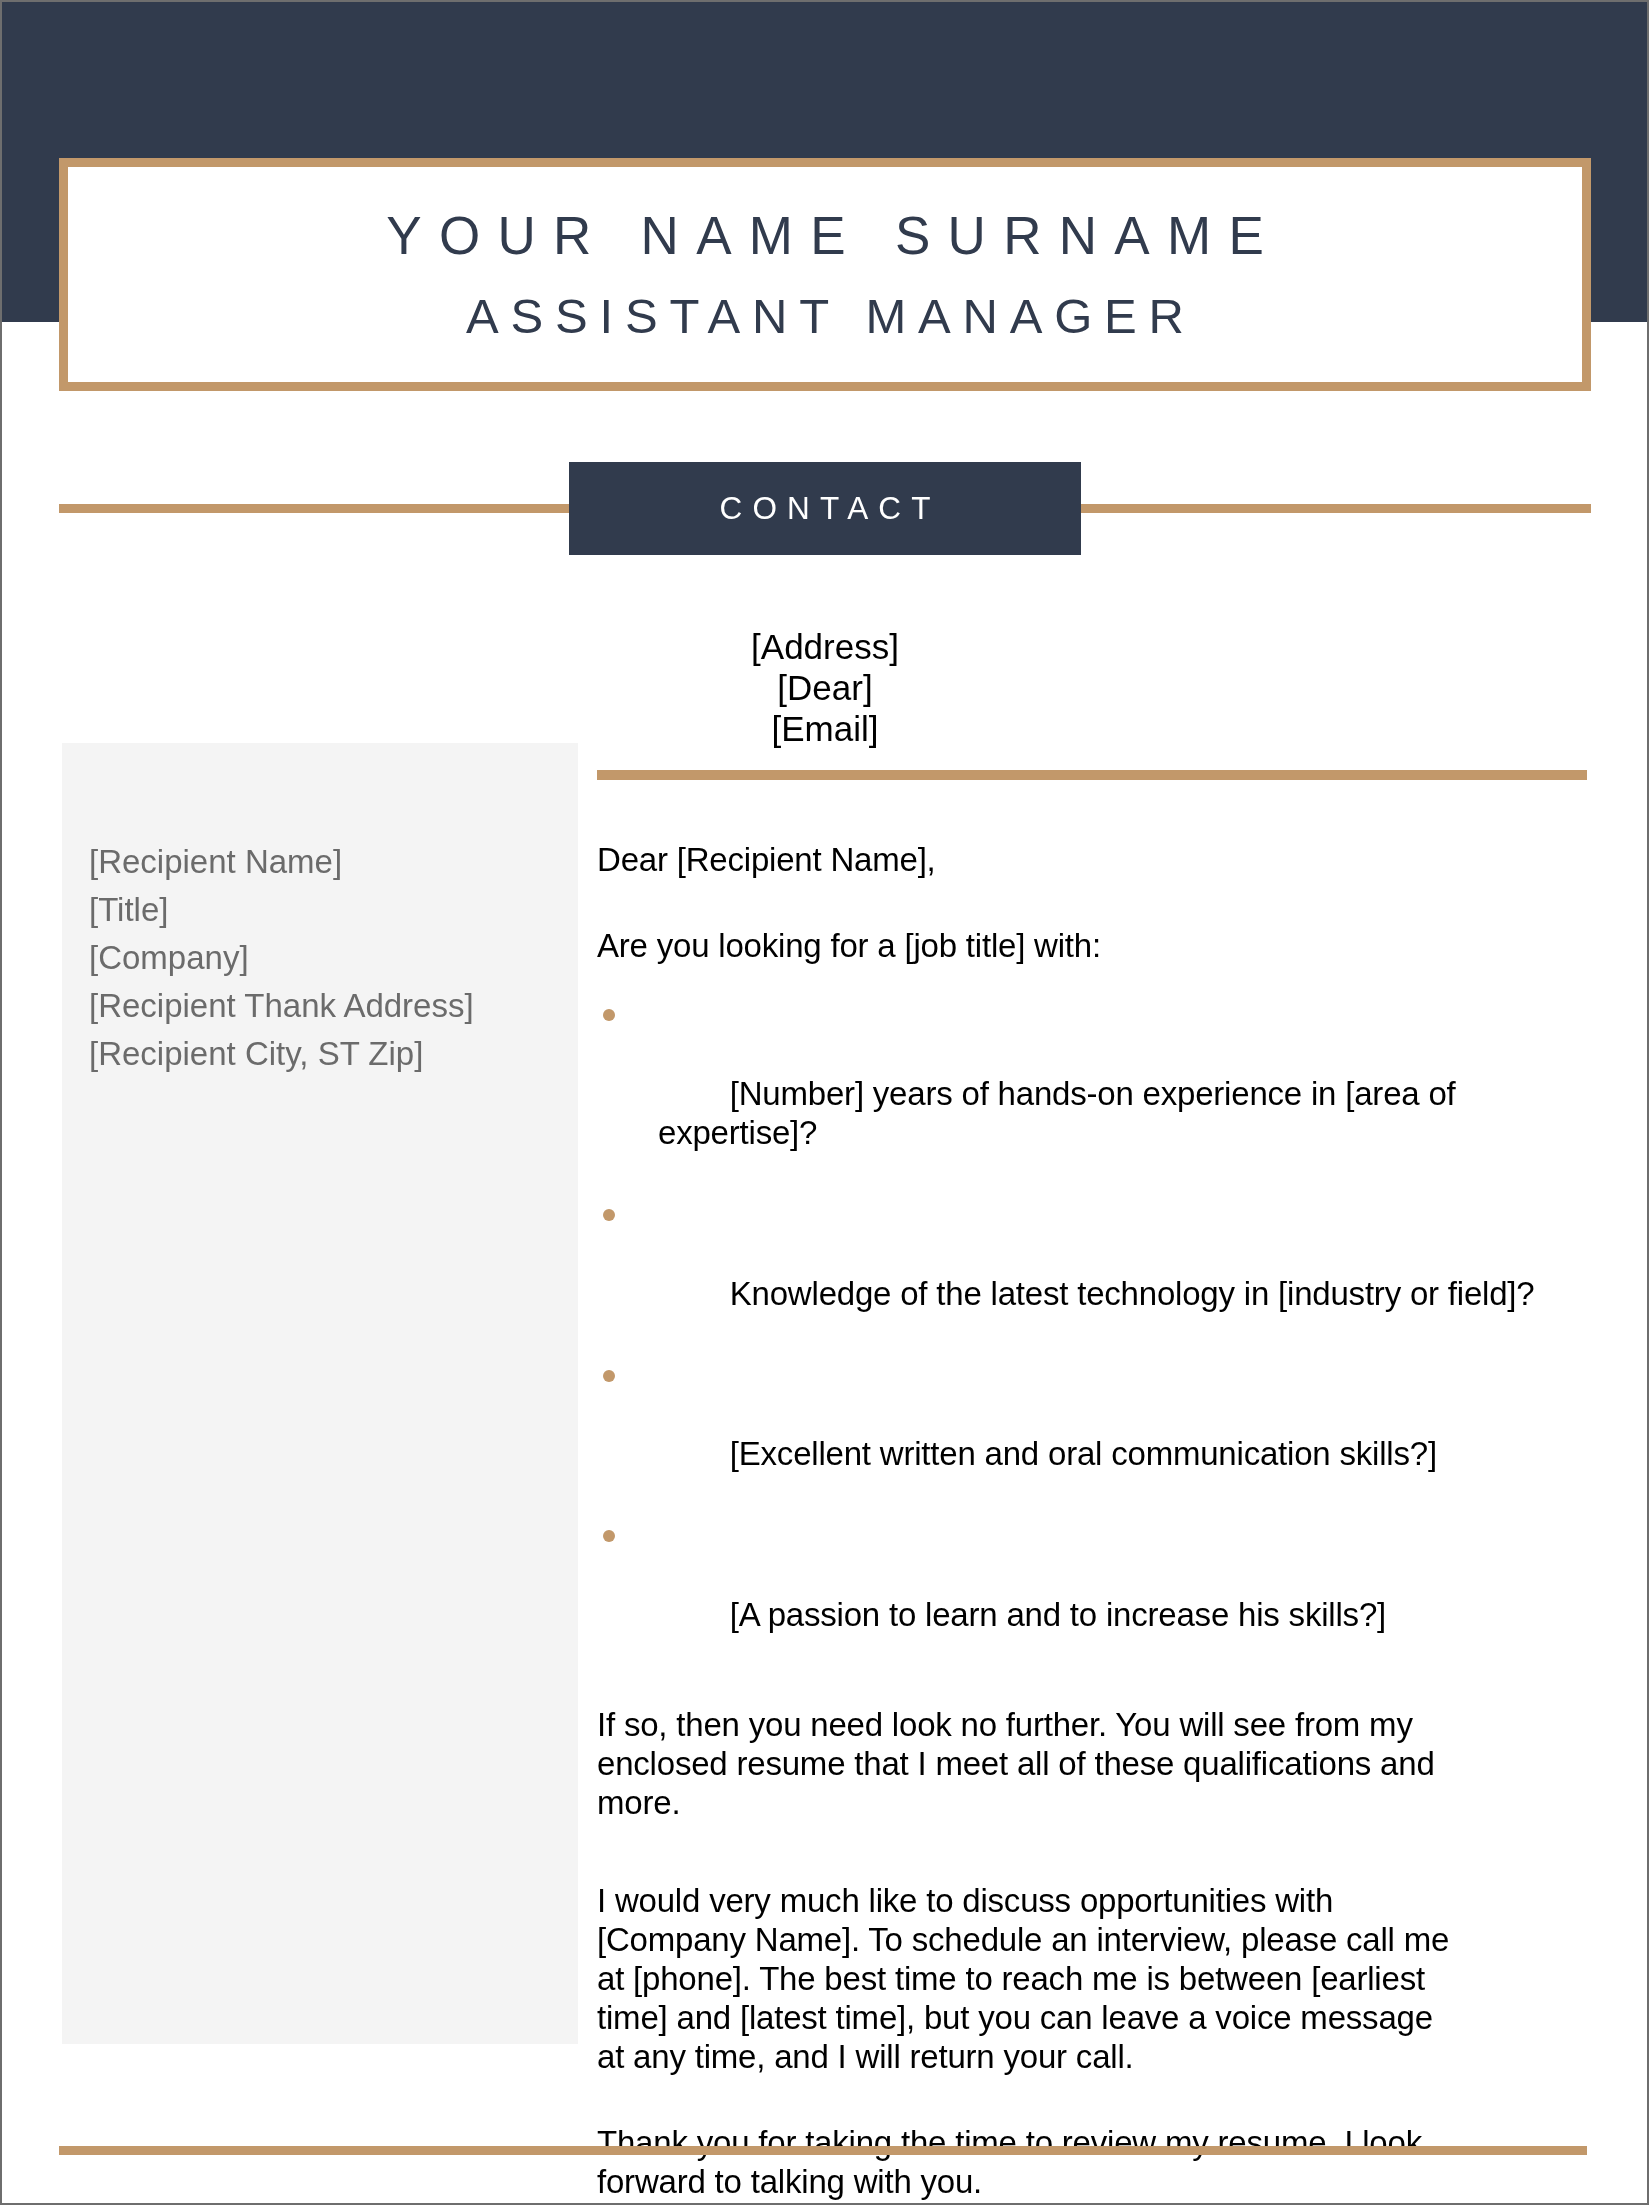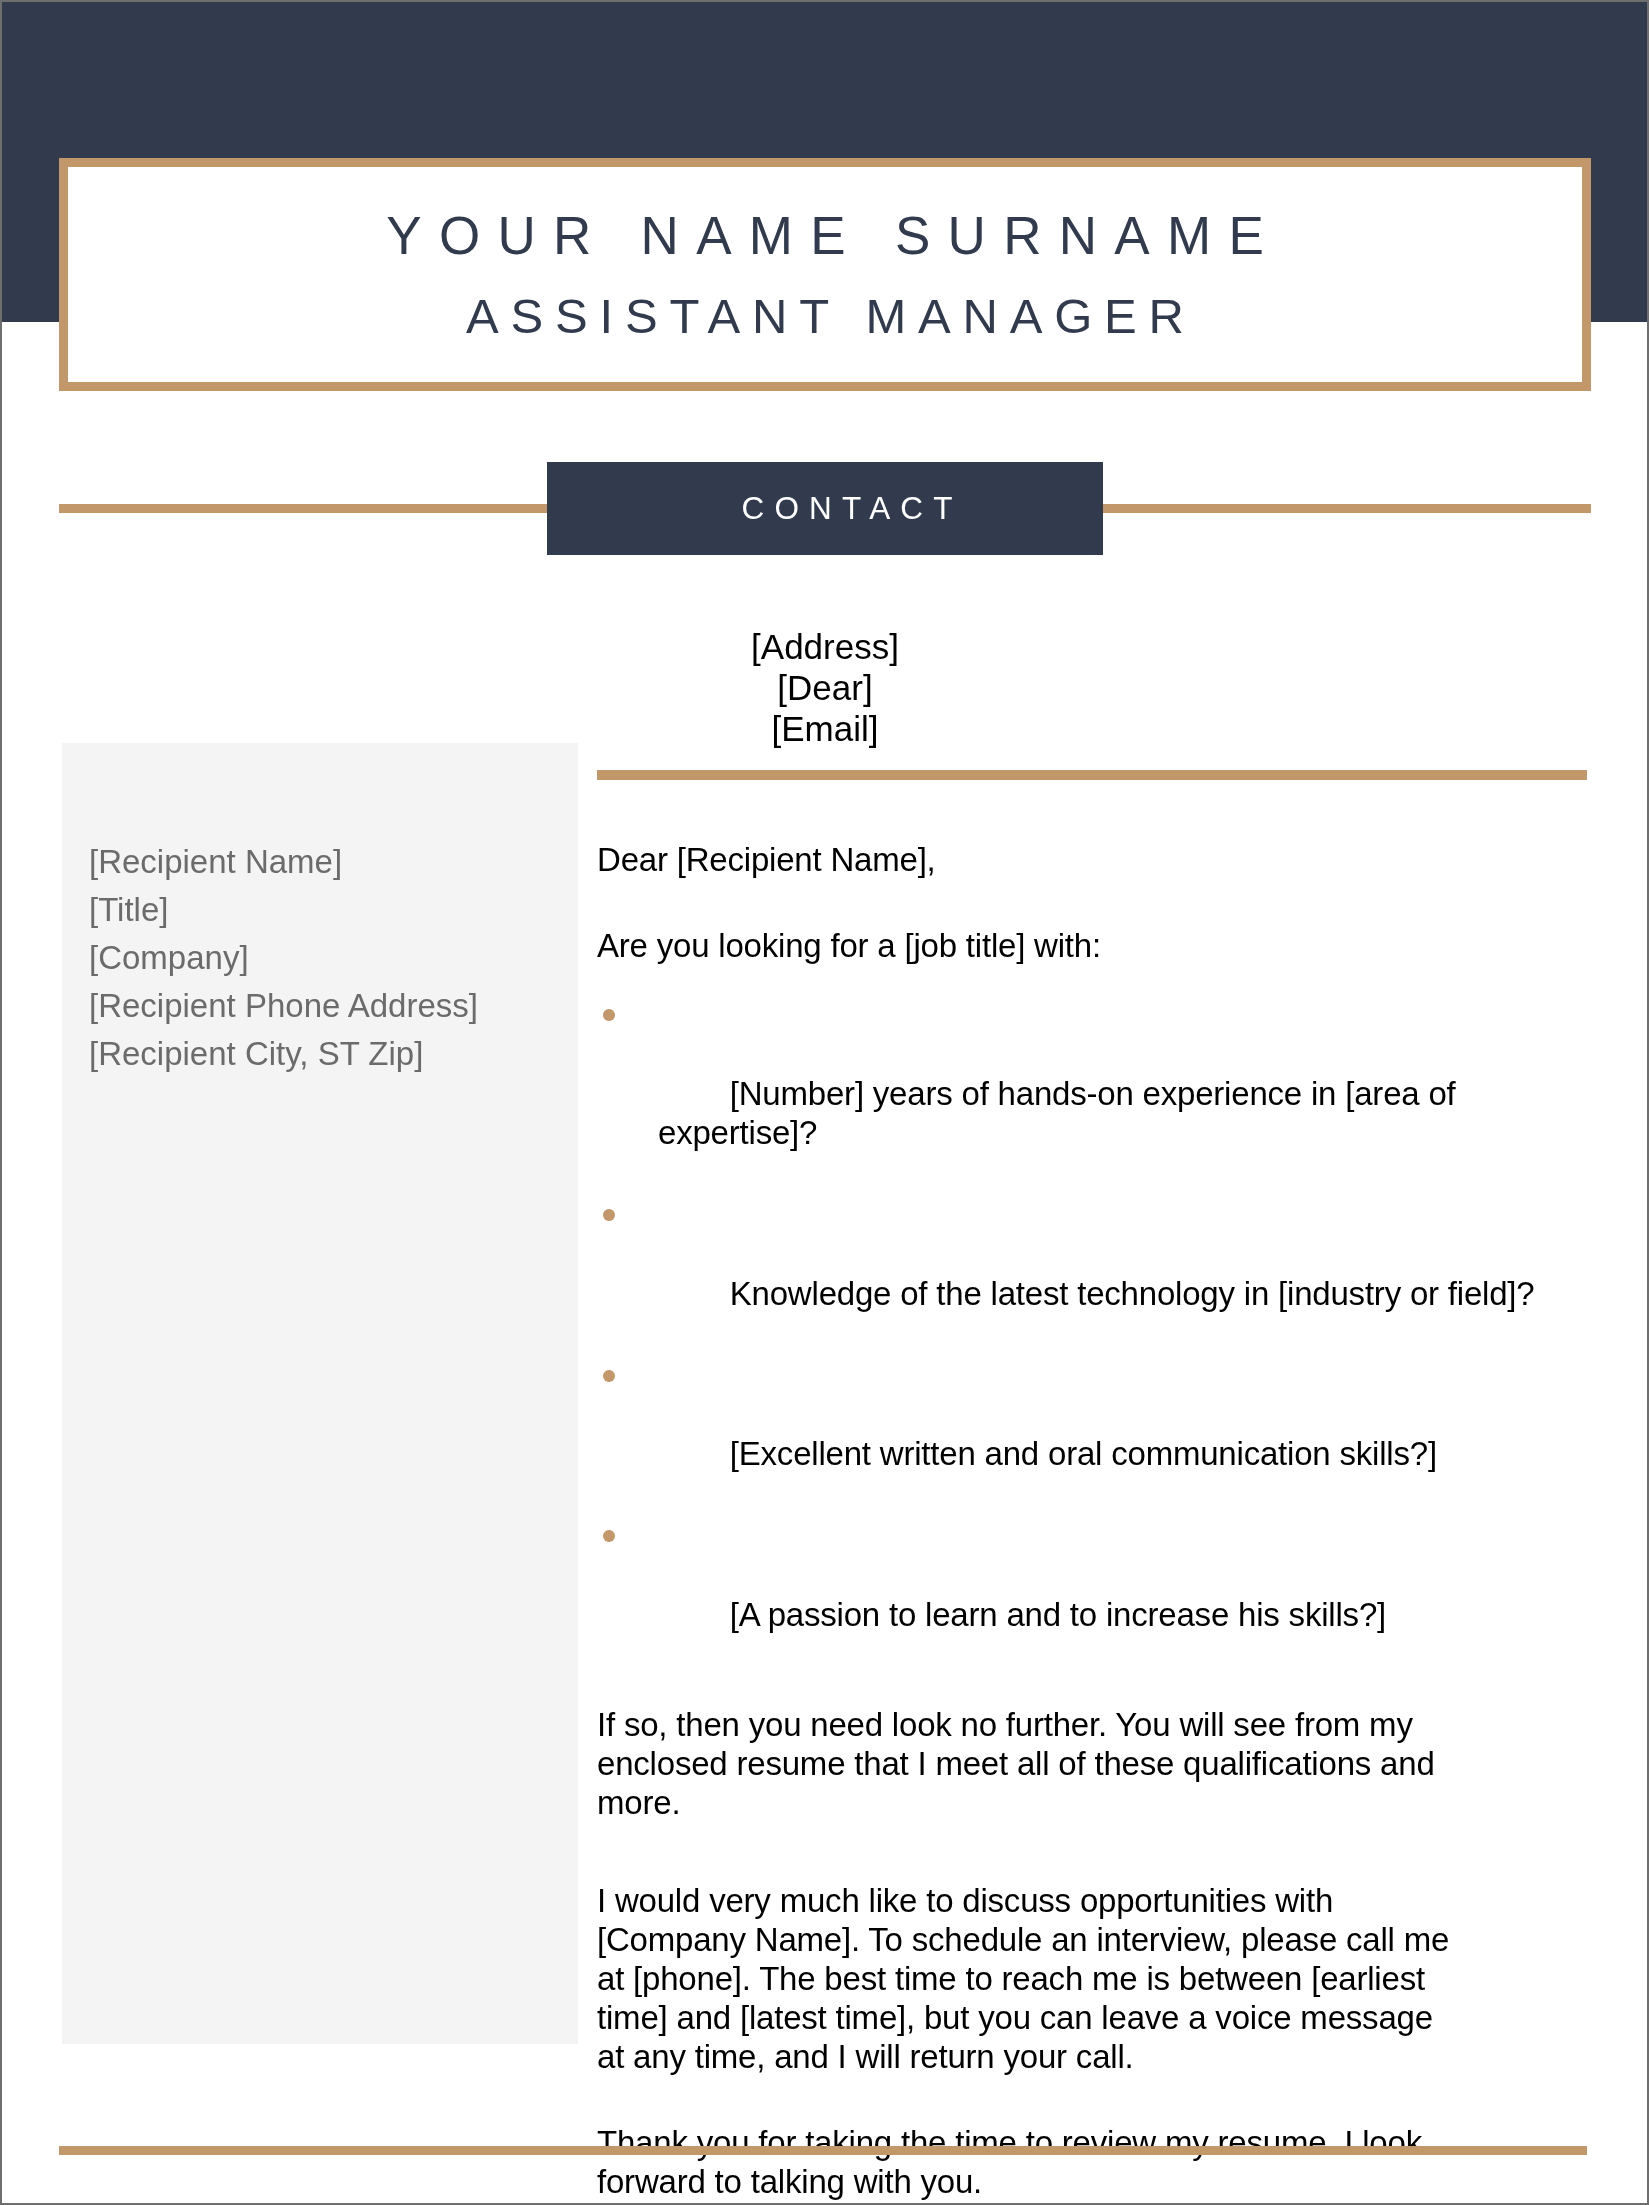--- a/index.html
+++ b/index.html
@@ -31,21 +31,21 @@
     letter-spacing:11.8px;margin-right:-11.8px;white-space:pre;
   }
   .contact-row{
     position:absolute;left:57px;top:460px;width:1532px;height:93px;
     display:flex;align-items:center;
   }
   .rule{background:var(--tan);}
   .contact-row .rule{flex:1;height:9.5px;}
   .contact-box{
     width:512px;height:93px;background:var(--navy);
-    display:flex;align-items:center;justify-content:center;padding-left:44px;
+    display:flex;align-items:center;justify-content:center;
   }
   .contact-heading{
     color:#ffffff;font-size:31.5px;letter-spacing:10.2px;margin-right:-10.2px;white-space:pre;
   }
   .contact-fields{
     position:absolute;left:57px;top:624px;width:1532px;
     display:flex;
     flex-direction:column;
   }
   .contact-field{
@@ -104,21 +104,21 @@
   <div class="contact-fields">
     <div class="contact-field">[Address]</div>
     <div class="contact-field">[Dear]</div>
     <div class="contact-field">[Email]</div>
   </div>
 
   <div class="recipient-panel">
     <div class="recipient-line">[Recipient Name]</div>
     <div class="recipient-line">[Title]</div>
     <div class="recipient-line">[Company]</div>
-    <div class="recipient-line">[Recipient Phone Address]</div>
+    <div class="recipient-line">[Recipient Thank Address]</div>
     <div class="recipient-line">[Recipient City, ST Zip]</div>
   </div>
 
   <div class="letter-rule rule"></div>
 
   <div class="letter">
     <p>Dear [Recipient Name],</p>
     <p class="intro">Are you looking for a [job title] with:</p>
     <ul>
       <li>

